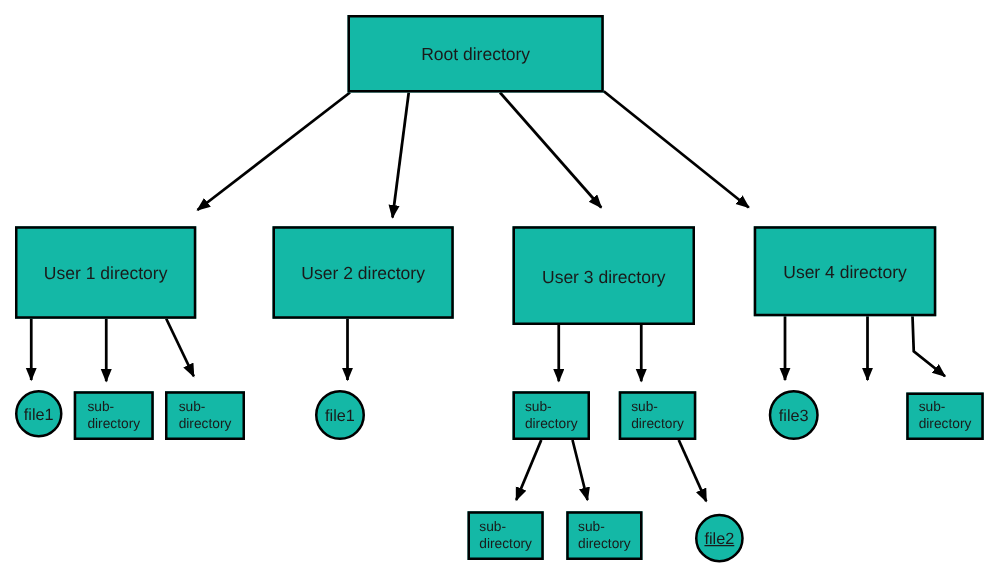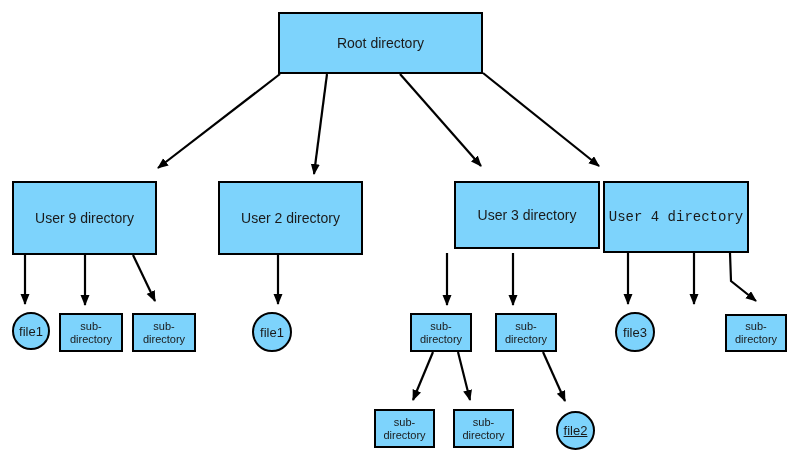--- a/index.html
+++ b/index.html
@@ -23,26 +23,26 @@
     height: 461px;
   }
   .edges line, .edges polyline {
     stroke: #000000;
     stroke-width: 2.2;
     fill: none;
   }
   .node {
     position: absolute;
     box-sizing: border-box;
-    background: #7dd3fc;
+    background: #14b8a6;
     color: #1a1a1a;
     display: flex;
     align-items: center;
     justify-content: center;
-    text-align: center;
+    text-align: left;
     white-space: pre-line;
   }
   .box {
     border: 2px solid #000000;
     font-size: 14px;
   }
   .box.small {
     font-size: 11px;
     line-height: 1.18;
   }
@@ -76,24 +76,24 @@
     <line x1="628" y1="253" x2="628" y2="304" marker-end="url(#ah)"></line>
     <line x1="694" y1="253" x2="694" y2="304" marker-end="url(#ah)"></line>
     <polyline points="730,253 731,281 756,301" marker-end="url(#ah)"></polyline>
     <line x1="433" y1="352" x2="413" y2="400" marker-end="url(#ah)"></line>
     <line x1="458" y1="352" x2="470" y2="400" marker-end="url(#ah)"></line>
     <line x1="543" y1="352" x2="565" y2="401" marker-end="url(#ah)"></line>
   </svg>
 
   <div class="node box" style="left:278px; top:12px; width:205px; height:62px;">Root directory</div>
 
-  <div class="node box" style="left:12px; top:181px; width:145px; height:74px;">User 9 directory</div>
+  <div class="node box" style="left:12px; top:181px; width:145px; height:74px;">User 1 directory</div>
   <div class="node box" style="left:218px; top:181px; width:145px; height:74px;">User 2 directory</div>
-  <div class="node box" style="left:410px; top:181px; width:146px; height:68px;margin-left:44px;">User 3 directory</div>
-  <div class="node box" style="left:603px; top:181px; width:146px; height:72px;font-family:Liberation Mono, monospace;">User 4 directory</div>
+  <div class="node box" style="left:410px; top:181px; width:146px; height:79px;">User 3 directory</div>
+  <div class="node box" style="left:603px; top:181px; width:146px; height:72px;">User 4 directory</div>
 
   <div class="node circle" style="left:12px; top:312px; width:38px; height:38px;">file1</div>
   <div class="node box small" style="left:59px; top:313px; width:64px; height:39px;">sub-
 directory</div>
   <div class="node box small" style="left:132px; top:313px; width:64px; height:39px;">sub-
 directory</div>
 
   <div class="node circle" style="left:252px; top:312px; width:40px; height:40px;">file1</div>
 
   <div class="node box small" style="left:410px; top:313px; width:62px; height:39px;">sub-

